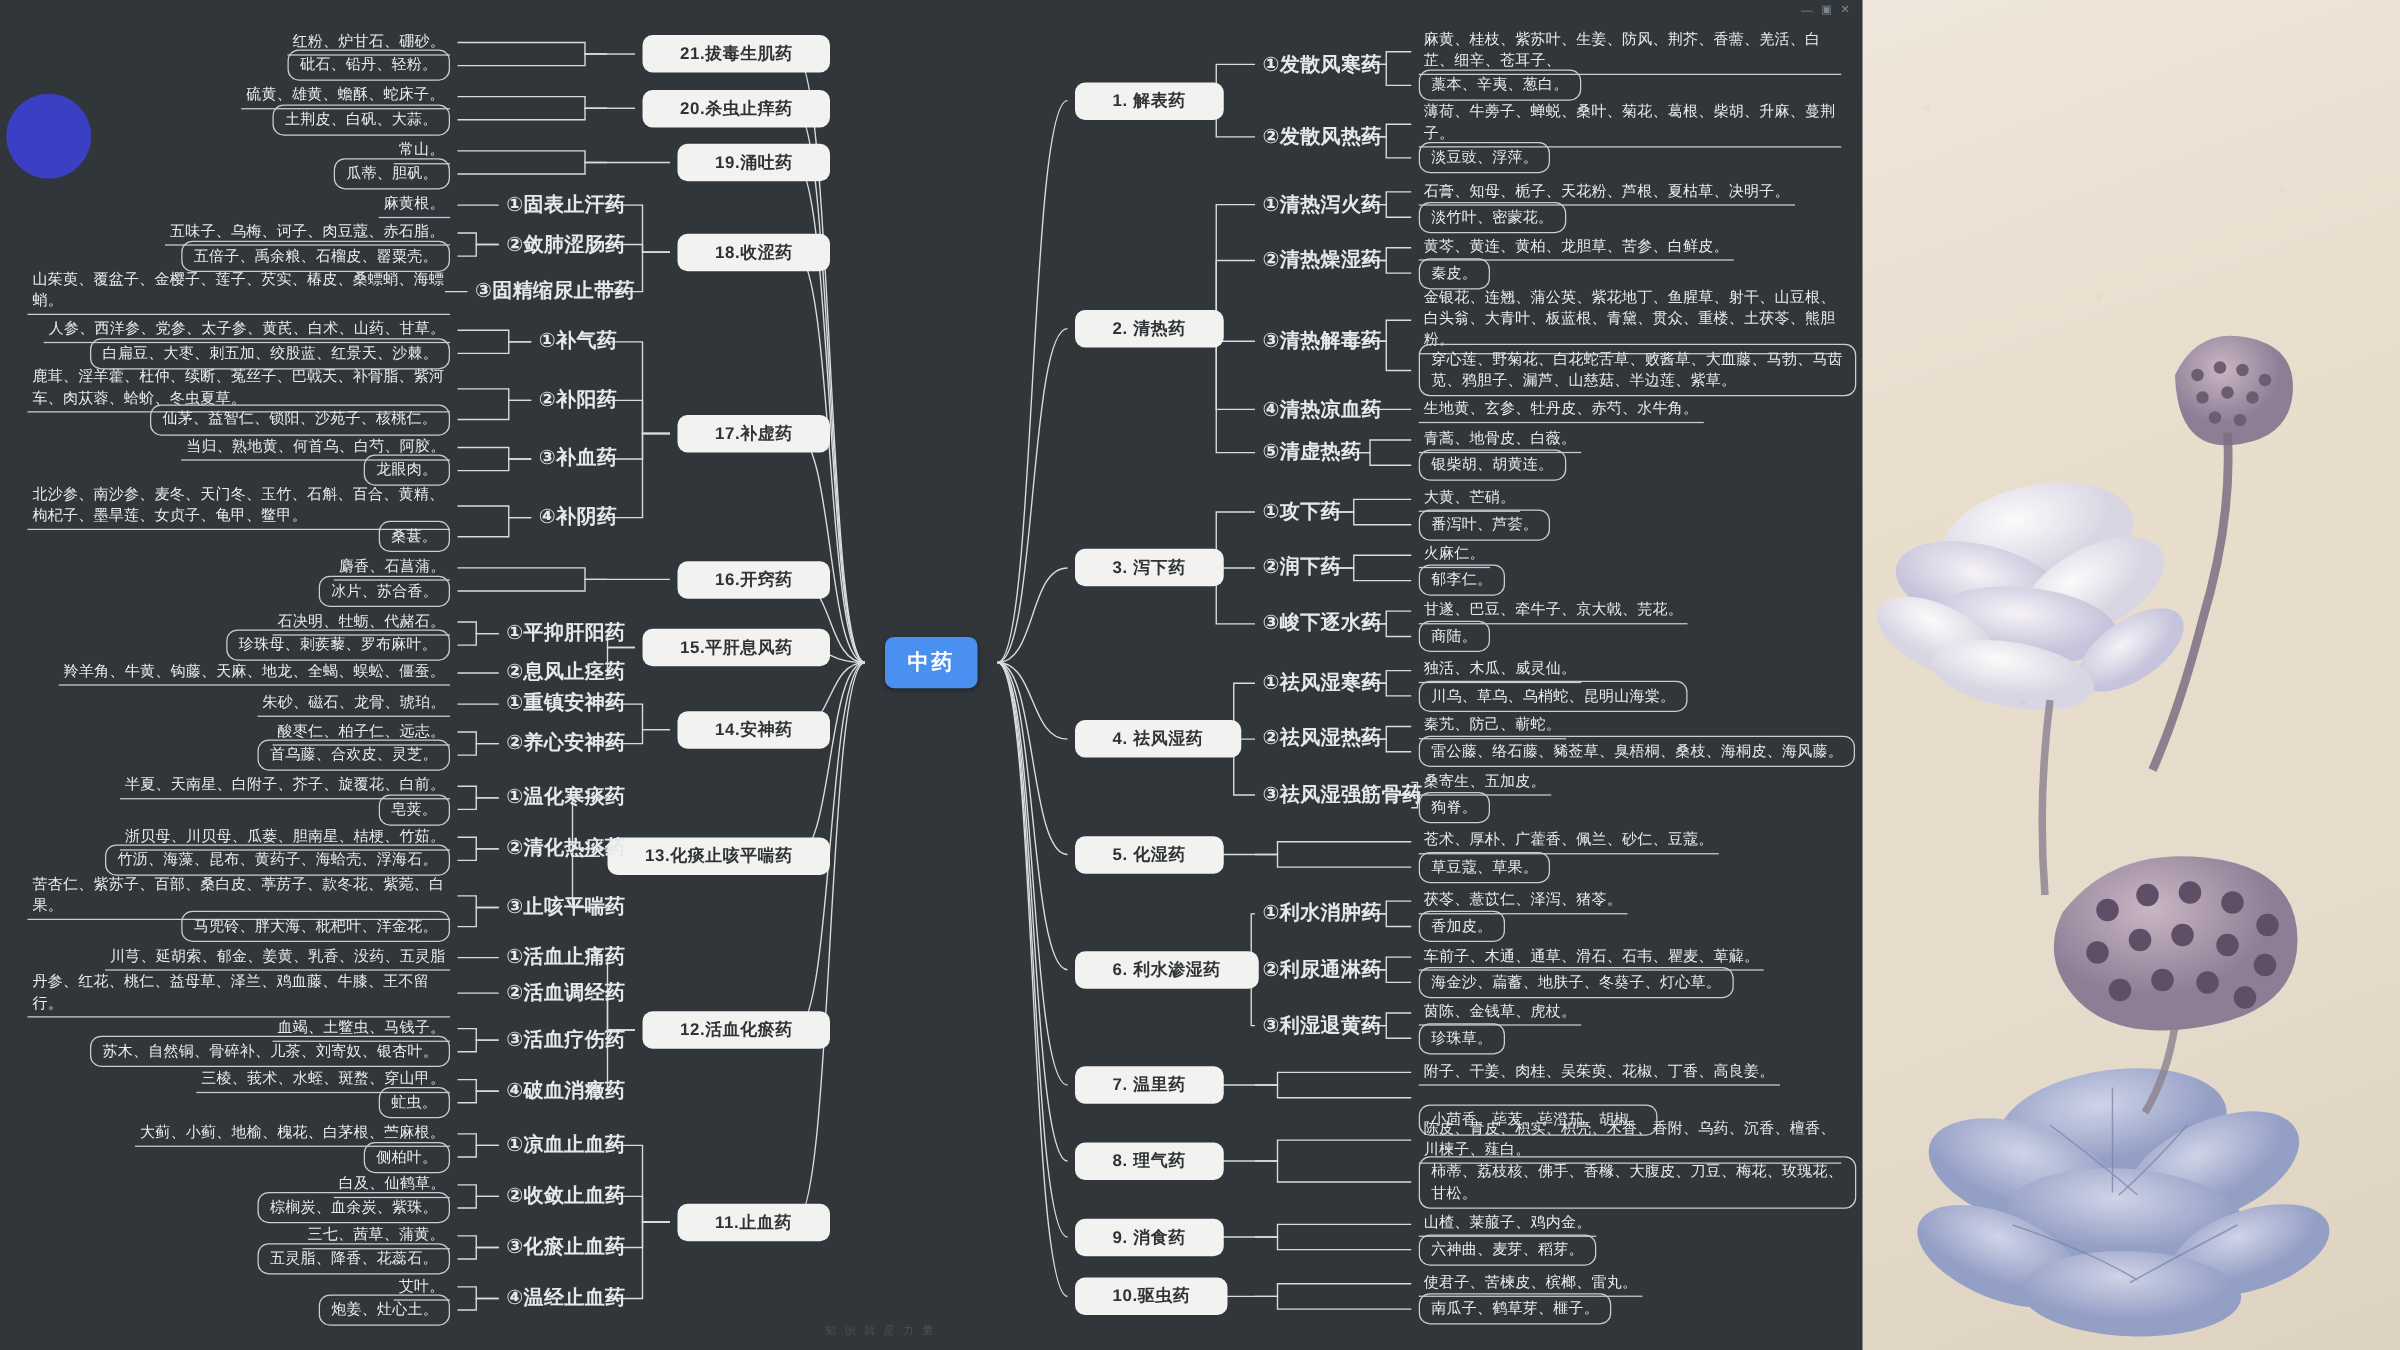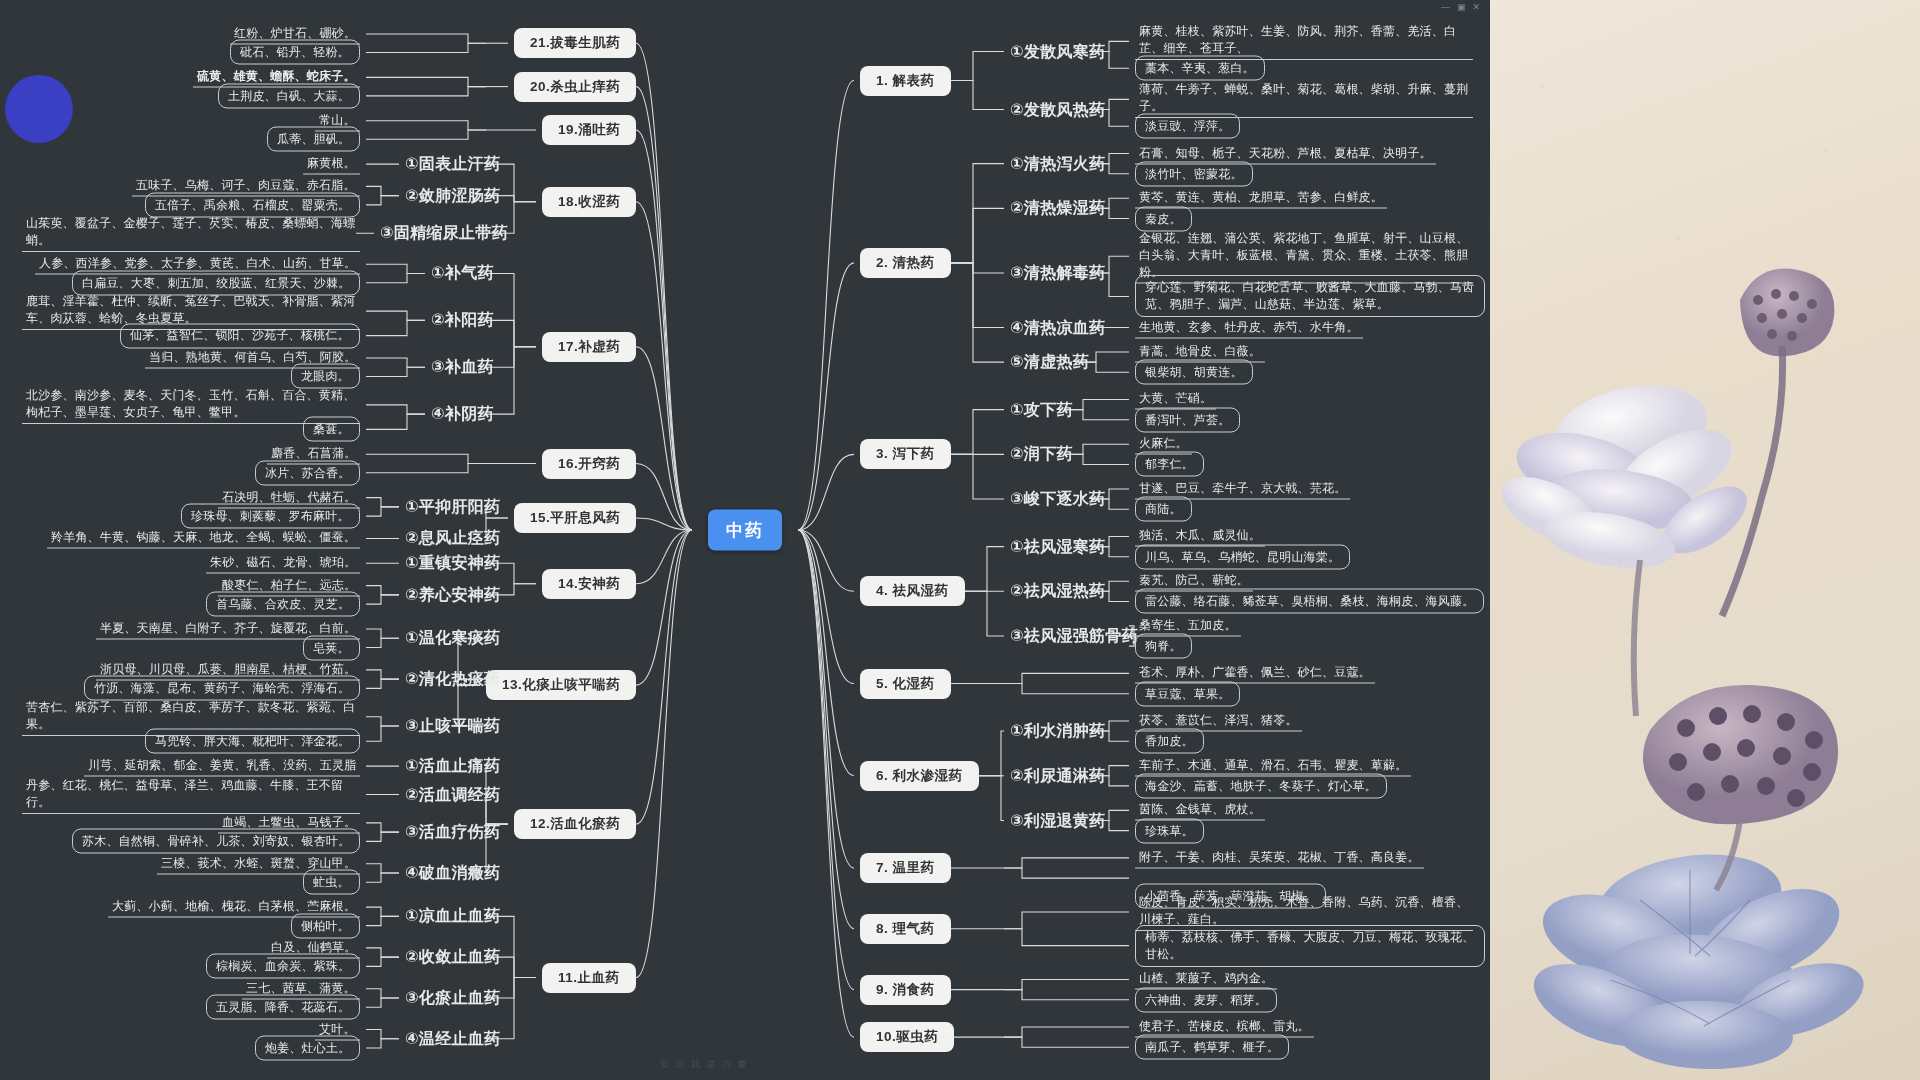--- a/index.html
+++ b/index.html
@@ -26,21 +26,21 @@
 
   .node{position:absolute;transform:translateY(-50%);white-space:nowrap;}
 
   
   .root{background:#4a90f0;color:#fff;font-size:17px;font-weight:700;
         padding:9px 18px;border-radius:7px;letter-spacing:2px;
         box-shadow:0 1px 4px rgba(0,0,0,.35);}
 
   
   .cat{background:#f2f2f0;color:#2f3337;font-size:13.5px;font-weight:600;
-       padding:6px 16px;border-radius:8px;letter-spacing:.5px;}
+       padding:6px 30px;border-radius:8px;letter-spacing:.5px;}
 
   
   .sub{color:#e6e8ea;font-size:16px;font-weight:600;letter-spacing:.3px;}
 
   
   .leaf{color:#e9ebed;font-size:12px;line-height:17px;letter-spacing:.2px;
         border-bottom:1.1px solid #c9ced3;padding:1px 4px 2px 4px;}
   .leaf.box{border:1.1px solid #c9ced3;border-radius:9px;padding:3px 9px;}
   .leaf.wrap{white-space:normal;}
 
@@ -280,21 +280,21 @@
         <div class="node cat" style="top: 989.616px; left: 860px;">9. 消食药</div>
         <div class="node leaf" style="top: 979.484px; max-width: 330px; left: 1135px;">山楂、莱菔子、鸡内金。</div>
         <div class="node leaf box" style="top: 999.748px; max-width: 330px; left: 1135px;">六神曲、麦芽、稻芽。</div>
         <div class="node cat" style="top: 1037.13px; left: 860px;">10.驱虫药</div>
         <div class="node leaf" style="top: 1027px; max-width: 330px; left: 1135px;">使君子、苦楝皮、槟榔、雷丸。</div>
         <div class="node leaf box" style="top: 1047.27px; max-width: 330px; left: 1135px;">南瓜子、鹤草芽、榧子。</div>
         <div class="node cat" style="top: 43.2198px; left: 514px;">21.拔毒生肌药</div>
         <div class="node leaf" style="top: 33.9721px; max-width: 330px; left: 230px;">红粉、炉甘石、硼砂。</div>
         <div class="node leaf box" style="top: 52.4675px; max-width: 330px; left: 230px;">砒石、铅丹、轻粉。</div>
         <div class="node cat" style="top: 86.5882px; left: 514px;">20.杀虫止痒药</div>
-        <div class="node leaf" style="top: 77.3406px; max-width: 330px; left: 193px; font-weight: bold;">硫黄、雄黄、蟾酥、蛇床子。</div>
+        <div class="node leaf" style="top: 77.3406px; max-width: 330px; left: 193px;">硫黄、雄黄、蟾酥、蛇床子。</div>
         <div class="node leaf box" style="top: 95.8359px; max-width: 330px; left: 218px;">土荆皮、白矾、大蒜。</div>
         <div class="node cat" style="top: 129.957px; left: 542px;">19.涌吐药</div>
         <div class="node leaf" style="top: 120.709px; max-width: 330px; left: 315px;">常山。</div>
         <div class="node leaf box" style="top: 139.204px; max-width: 330px; left: 267px;">瓜蒂、胆矾。</div>
         <div class="node cat" style="top: 201.706px; left: 542px;">18.收涩药</div>
         <div class="node sub" style="top: 164.077px; left: 405px;">①固表止汗药</div>
         <div class="node leaf" style="top: 164.077px; max-width: 330px; left: 303px;">麻黄根。</div>
         <div class="node sub" style="top: 195.647px; left: 405px;">②敛肺涩肠药</div>
         <div class="node leaf" style="top: 186.399px; max-width: 330px; left: 132px;">五味子、乌梅、诃子、肉豆蔻、赤石脂。</div>
         <div class="node leaf box" style="top: 204.895px; max-width: 330px; left: 145px;">五倍子、禹余粮、石榴皮、罂粟壳。</div>

